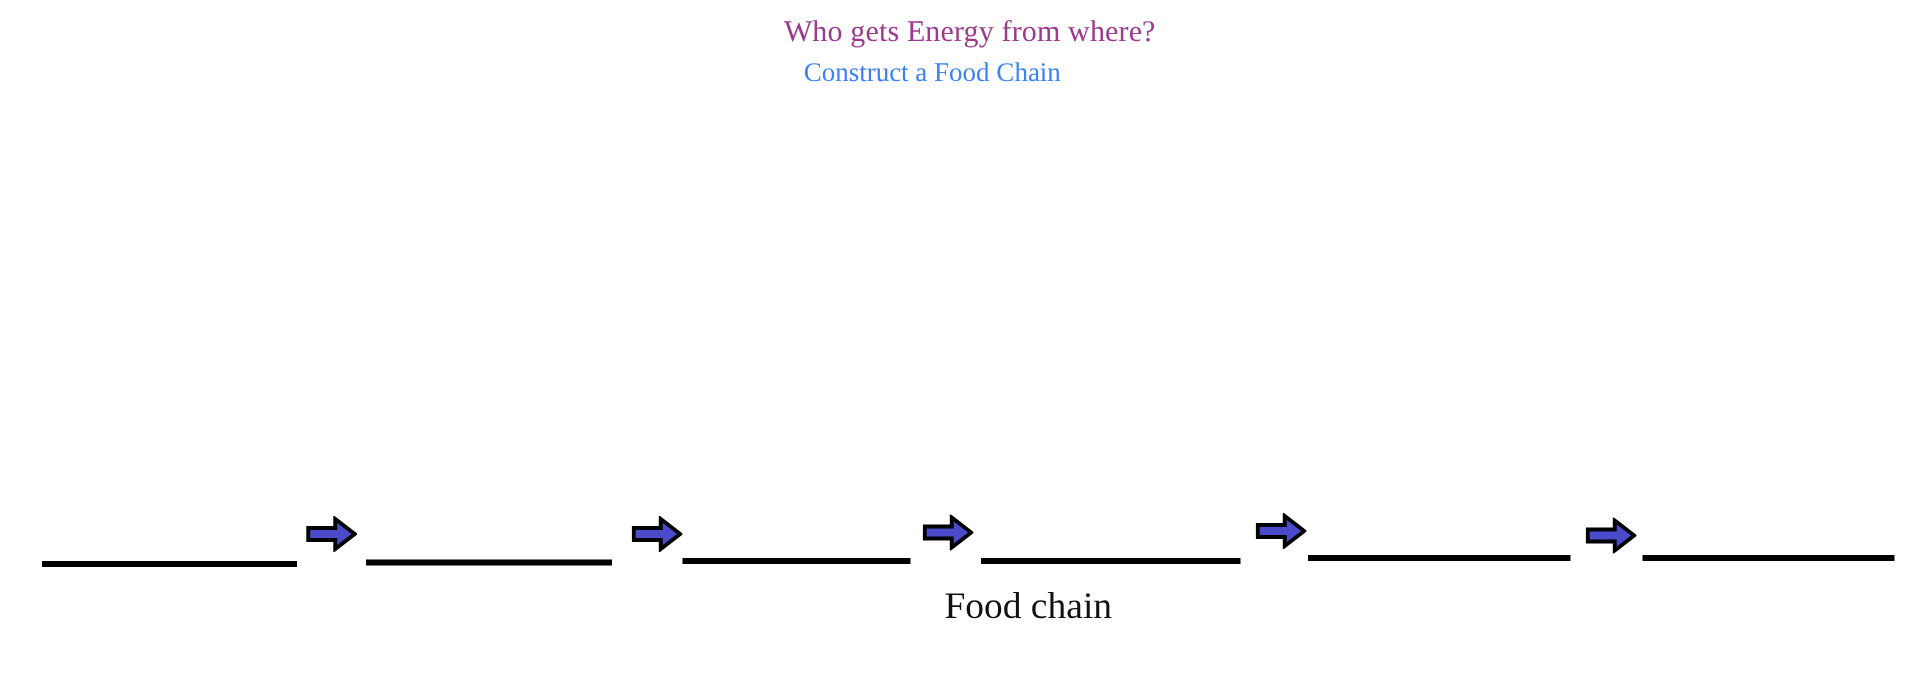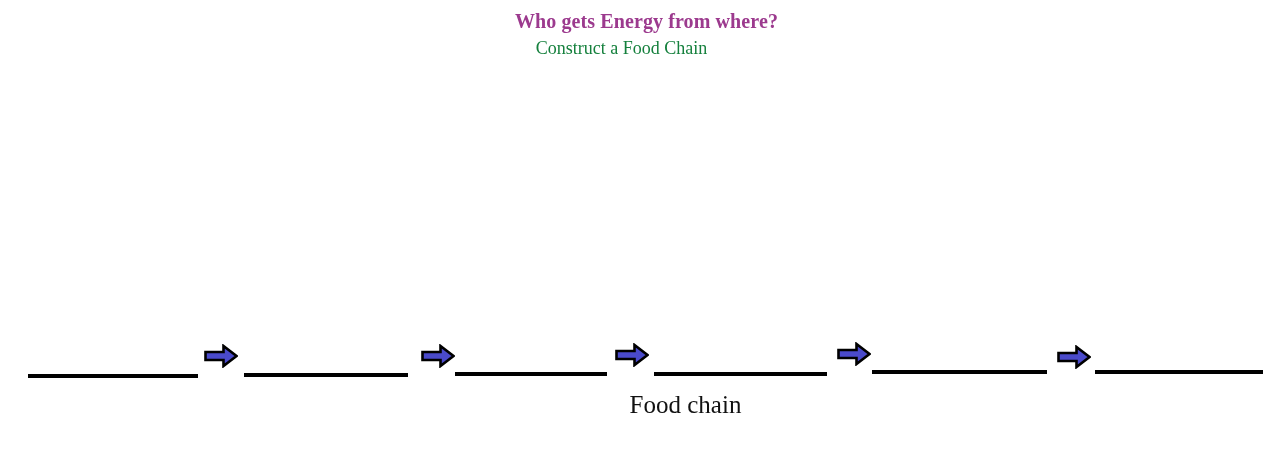--- a/index.html
+++ b/index.html
@@ -25,34 +25,34 @@
   
   .heading-block {
     position: absolute;
     top: 8px;
     left: 0;
     width: 1283px;
     text-align: center;
   }
   .worksheet-title {
     font-family: "Liberation Serif", "DejaVu Serif", serif;
-    font-weight: bold;
+    font-weight: normal;
     font-size: 20px;
     line-height: 26px;
     color: #9c3a8e;
     letter-spacing: 0.1px;
     margin: 0;
     padding-left: 10px;
   }
   .worksheet-subtitle {
     font-family: "Liberation Serif", "DejaVu Serif", serif;
     font-weight: normal;
     font-size: 18px;
     line-height: 24px;
-    color: #15803d;
+    color: #3b82f6;
     margin: 0;
     padding-top: 2px;
     padding-right: 40px;
   }
 
   
   .work-area {
     position: absolute;
     top: 64px;
     left: 0;

